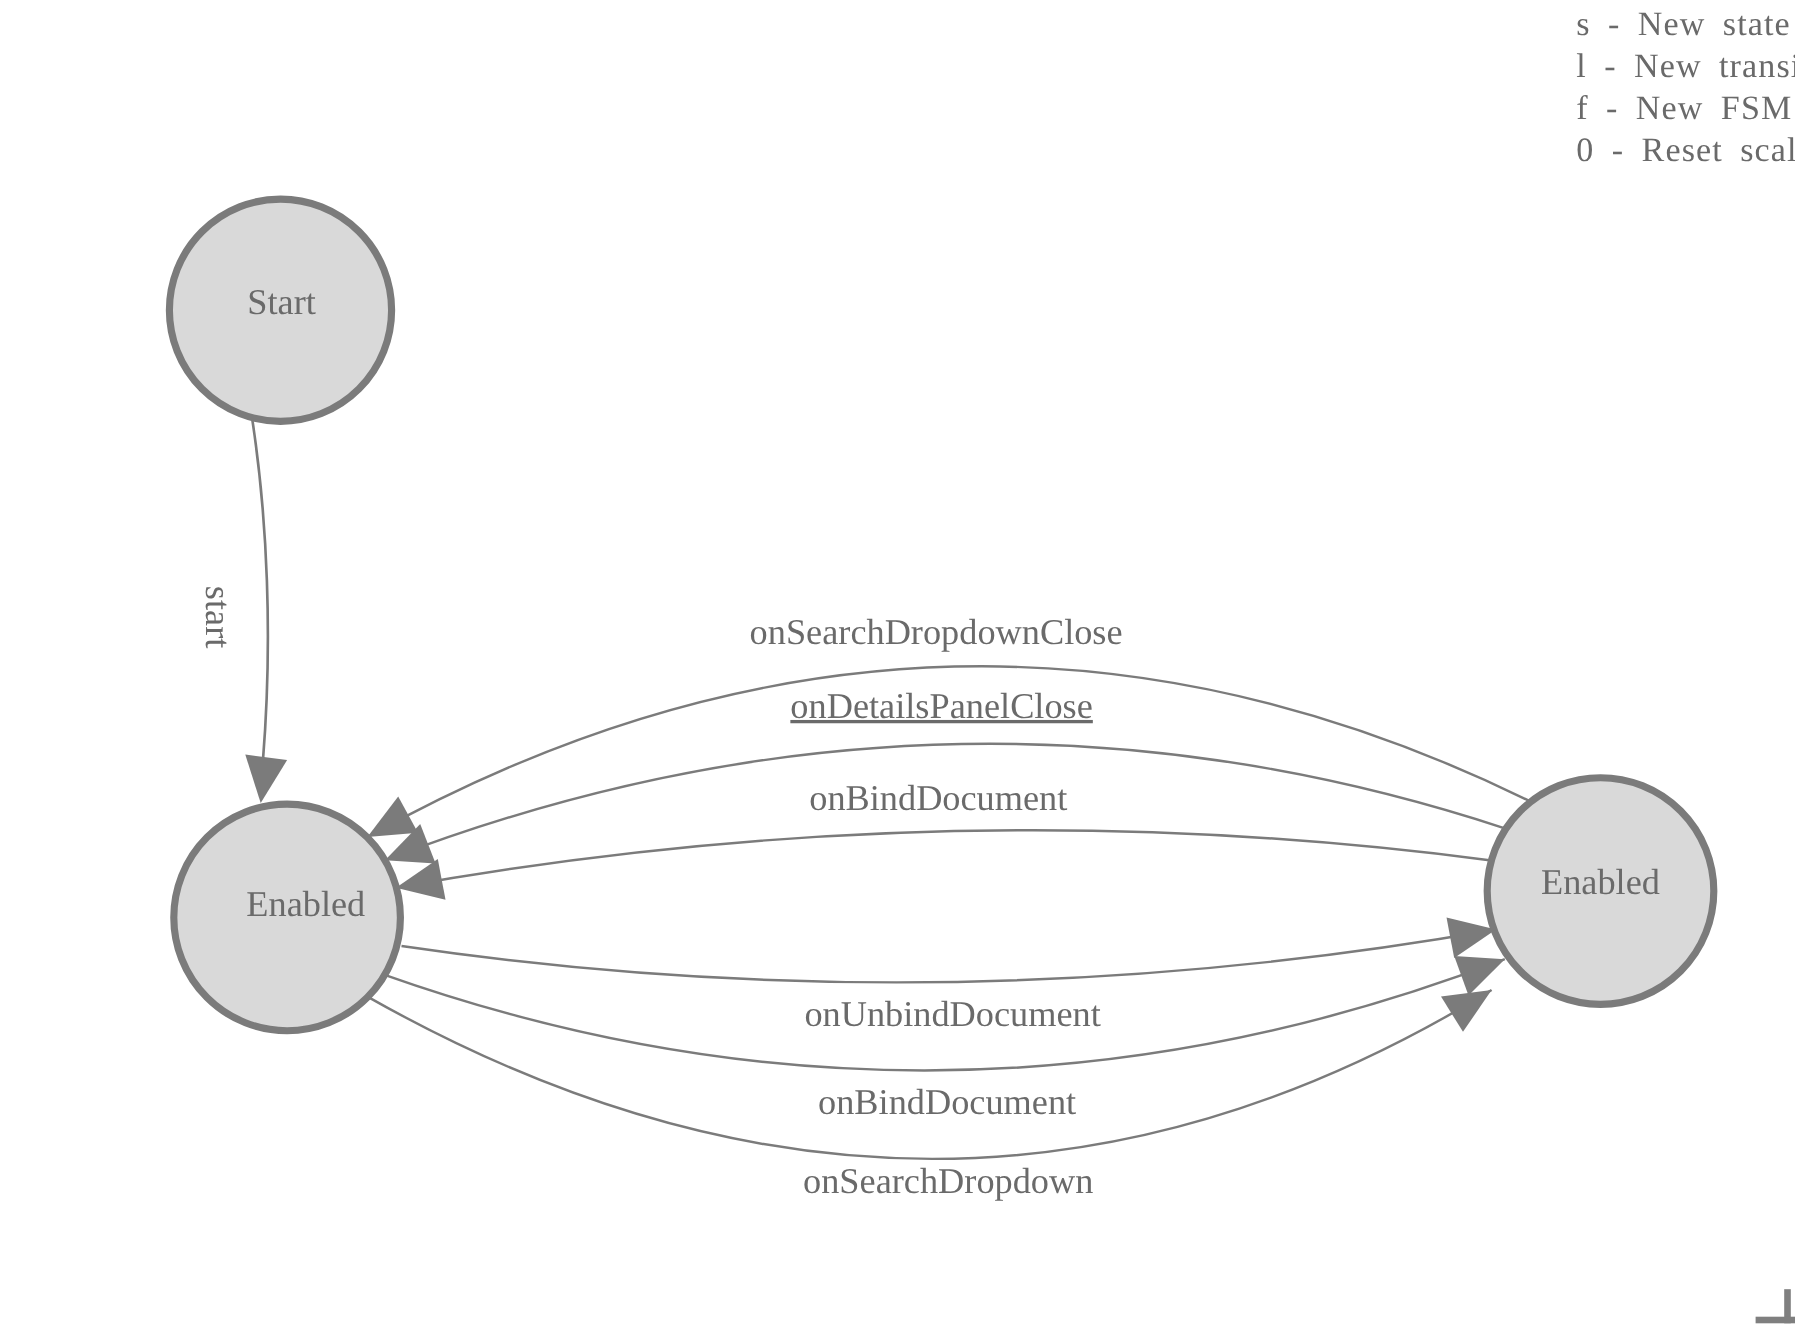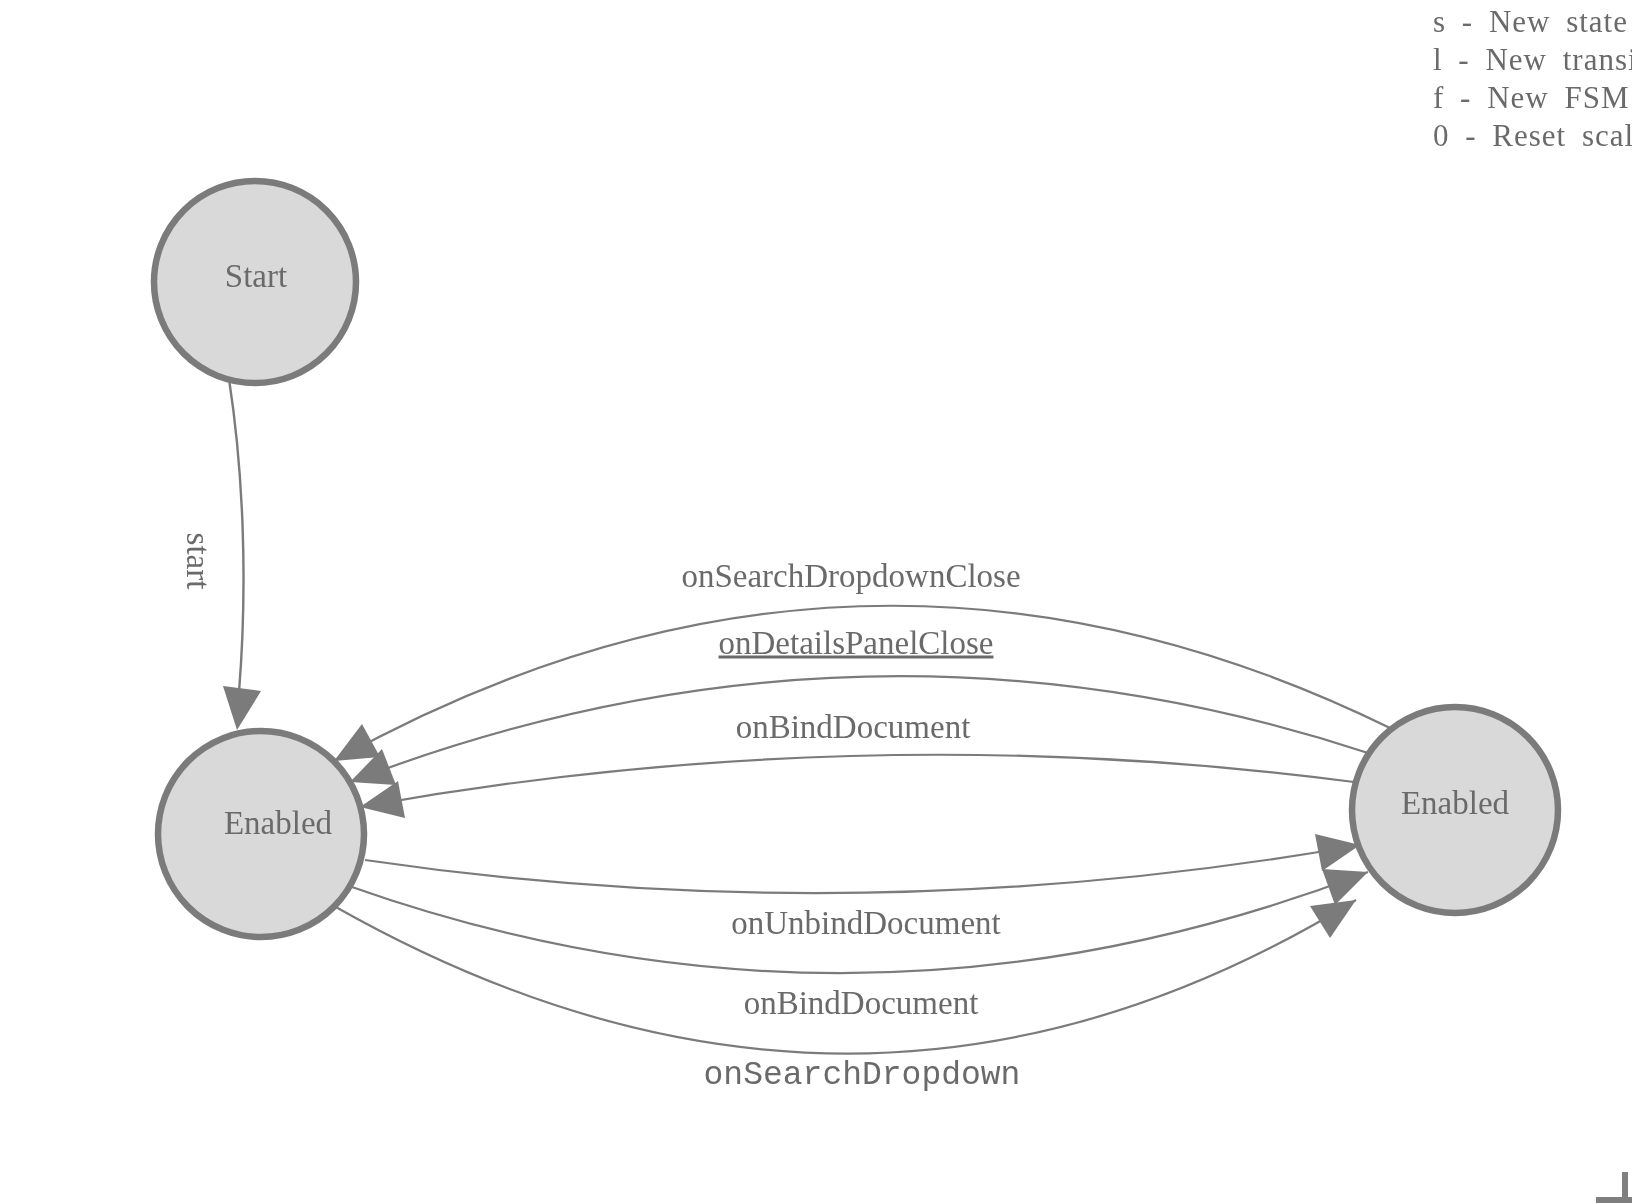--- a/index.html
+++ b/index.html
@@ -87,21 +87,21 @@
   <div class="label" style="left:256px; top:276px;">Start</div>
   <div class="label" style="left:262px; top:823px;margin-left:16px;">Enabled</div>
   <div class="label" style="left:1455px; top:803px;">Enabled</div>
 
   <div class="label rotated" style="left:197px; top:561px;">start</div>
   <div class="label" style="left:851px; top:576px;">onSearchDropdownClose</div>
   <div class="label" style="left:856px; top:643px;text-decoration:underline;">onDetailsPanelClose</div>
   <div class="label" style="left:853px; top:727px;text-align:center;">onBindDocument</div>
   <div class="label" style="left:866px; top:923px;">onUnbindDocument</div>
   <div class="label" style="left:861px; top:1003px;">onBindDocument</div>
-  <div class="label" style="left:862px; top:1075px;font-family:Liberation Mono, monospace;">onSearchDropdown</div>
+  <div class="label" style="left:862px; top:1075px;">onSearchDropdown</div>
 
   <div>
     <div class="legend-line" style="top:3px;">s - New state</div>
     <div class="legend-line" style="top:41px;">l - New transition</div>
     <div class="legend-line" style="top:79px;">f - New FSM</div>
     <div class="legend-line" style="top:117px;">0 - Reset scale</div>
   </div>
 
   <div class="bracket vertical"></div>
   <div class="bracket horizontal"></div>

